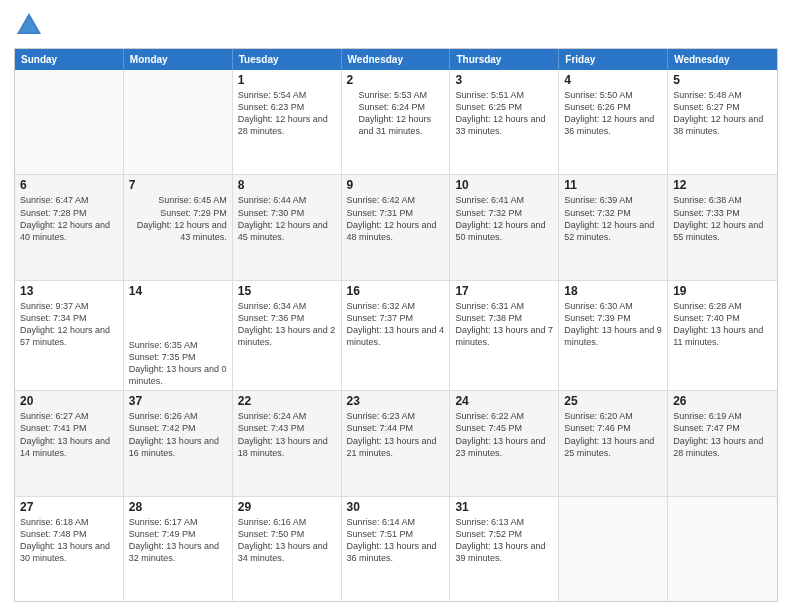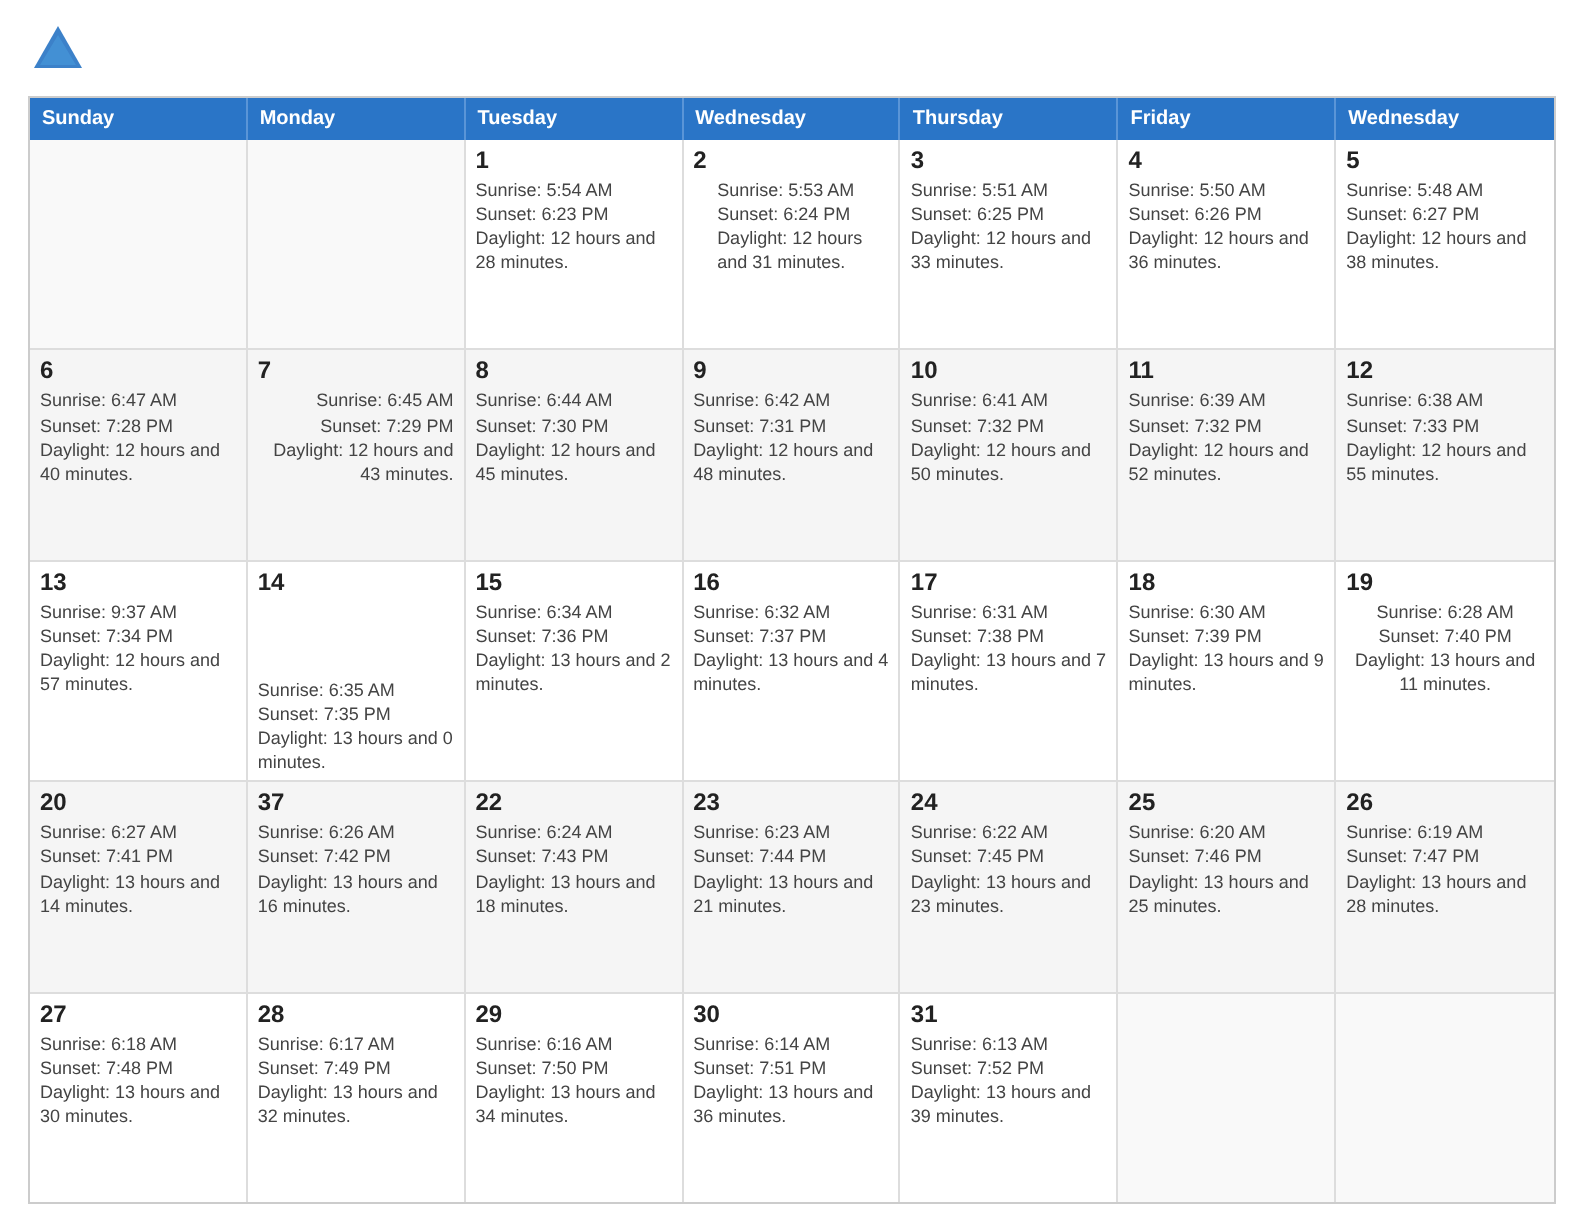--- a/index.html
+++ b/index.html
@@ -269,21 +269,21 @@
 Daylight: 13 hours and 7 minutes.</div>
           </div>
           <div class="cal-cell">
             <div class="day-number">18</div>
             <div class="cell-text" style="white-space: pre-line;">Sunrise: 6:30 AM
 Sunset: 7:39 PM
 Daylight: 13 hours and 9 minutes.</div>
           </div>
           <div class="cal-cell">
             <div class="day-number">19</div>
-            <div class="cell-text" style="white-space: pre-line; text-align: center;">Sunrise: 6:28 AM
+            <div class="cell-text" style="white-space: pre-line;">Sunrise: 6:28 AM
 Sunset: 7:40 PM
 Daylight: 13 hours and 11 minutes.</div>
           </div>
         </div>
         <div class="cal-row">
           <div class="cal-cell shaded">
             <div class="day-number">20</div>
             <div class="cell-text" style="white-space: pre-line;">Sunrise: 6:27 AM
 Sunset: 7:41 PM
 Daylight: 13 hours and 14 minutes.</div>

